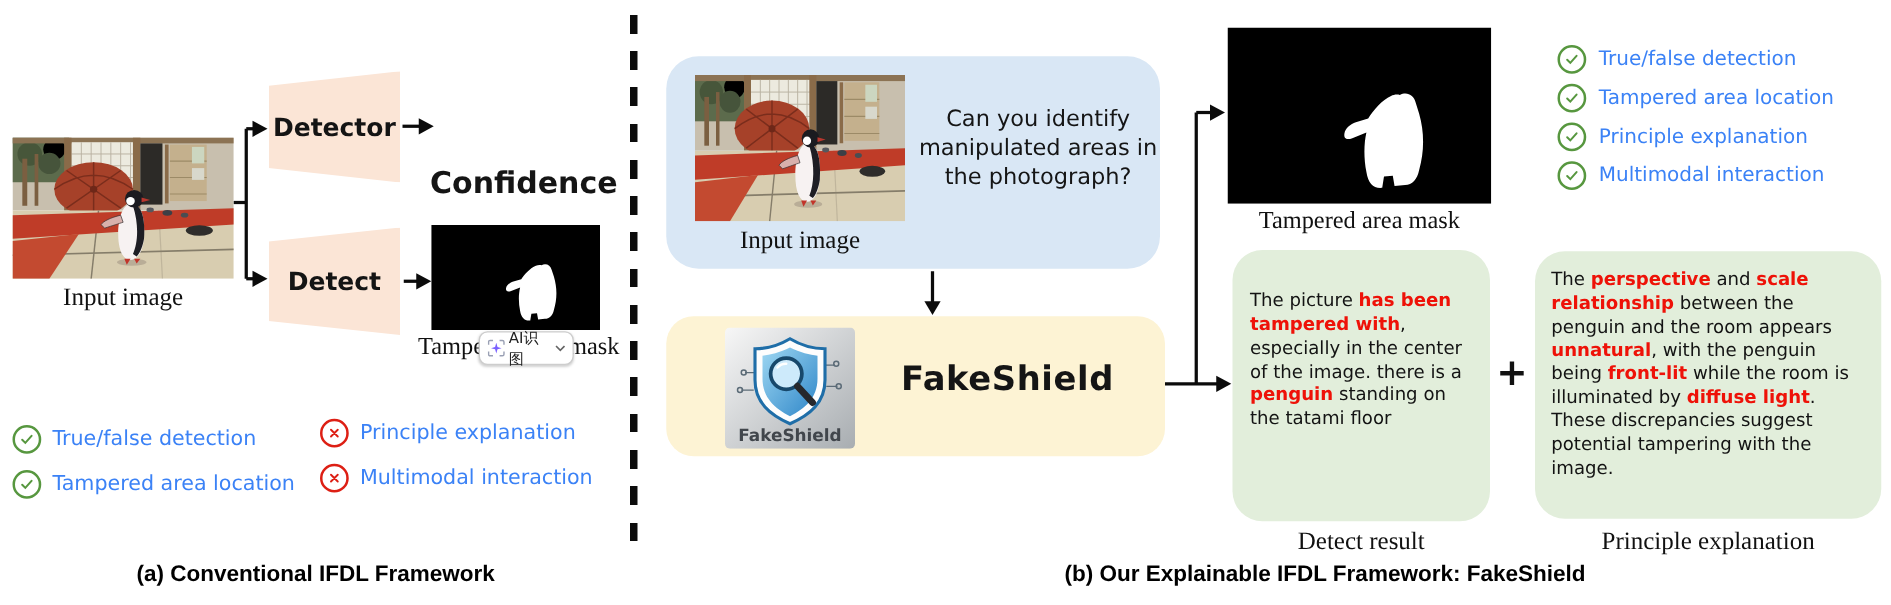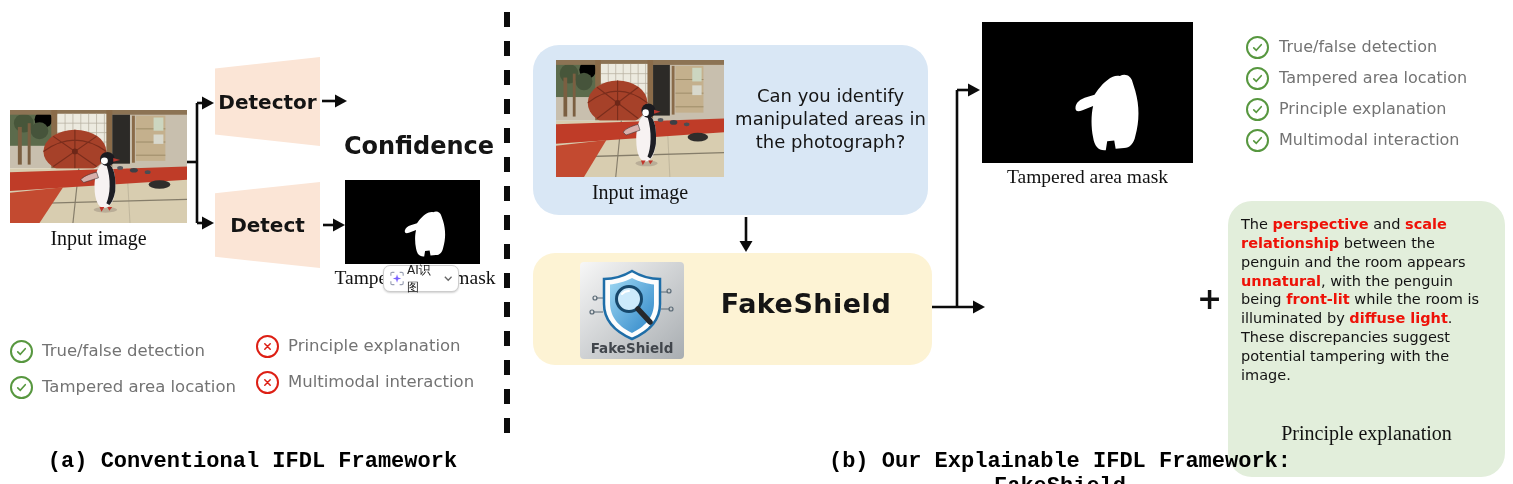--- a/index.html
+++ b/index.html
@@ -2,29 +2,29 @@
 <html><head>
 <meta charset="utf-8">
 <style>
   html,body{margin:0;padding:0;background:#fff;}
   #stage{position:relative;width:1513px;height:484px;background:#ffffff;overflow:hidden;
          font-family:"DejaVu Sans",sans-serif;color:#151515;}
   .abs{position:absolute;}
   .comic{font-family:"DejaVu Sans",sans-serif;}
   .center{text-align:center;}
   .caption{font-family:"Liberation Serif",serif;color:#111;}
-  .figcap{font-family:Liberation Mono, monospace;font-weight:bold;color:#000;font-size:22px;text-align:center;}
+  .figcap{font-family:Liberation Sans, sans-serif;font-weight:bold;color:#000;font-size:18px;text-align:center;}
   .trapezoid{background:#fbe5d6;clip-path:polygon(0 13%,100% 0,100% 100%,0 87%);
              display:flex;align-items:center;justify-content:center;}
   .trapezoid span{font-size:20px;font-weight:600;color:#141414;}
   .roundbox{border-radius:24px;}
   .check-icon,.cross-icon{border-radius:50%;display:flex;align-items:center;justify-content:center;box-sizing:border-box;}
   .check-icon{border:2.6px solid #57973f;}
   .cross-icon{border:2.6px solid #dd1f14;}
-  .cl-label{font-size:16.5px;font-weight:500;color:#737373;white-space:nowrap;}
+  .cl-label{font-size:16.5px;font-weight:500;color:#3b82f6;white-space:nowrap;}
   .richtext{font-size:14.5px;line-height:1.3;font-weight:500;color:#131313;}
   .richtext .hl{color:#ee1208;font-weight:bold;}
   #divider{left:504px;top:12px;width:6px;height:430px;
            background:repeating-linear-gradient(180deg,#0c0c0c 0 15px,transparent 15px 29px);}
   #ai-btn{display:flex;align-items:center;gap:3px;background:#ffffff;border:1px solid #cdcdcd;
           border-radius:7px;box-shadow:0 1px 2px rgba(0,0,0,.18);padding:0 6px;box-sizing:border-box;
           font-size:12px;color:#222;cursor:pointer;}
   svg{display:block;}
 </style>
 </head>
@@ -200,24 +200,28 @@
       </svg>
   </div>
   <div class="abs cl-label" style="left:1279px;top:99px;font-size:16px;">Principle explanation</div>
   <div class="abs check-icon" style="left:1246px;top:129px;width:23px;height:23px;">
     <svg width="15" height="15" viewBox="0 0 24 24">
         <path d="M6 12.5 L10 16.5 L18 7.5" stroke="#57973f" stroke-width="2.6" fill="none" stroke-linecap="round"></path>
       </svg>
   </div>
   <div class="abs cl-label" style="left:1279px;top:130px;font-size:16px;">Multimodal interaction</div>
 
+  <div class="abs roundbox" style="left:986px;top:200px;width:206px;height:217px;background:#e2eedb;border-radius:24px;">
+    <div class="richtext" style="padding:32px 10px 0 14px;"><span>The picture </span><span class="hl">has been tampered with</span><span>, especially in the center of the image. there is a </span><span class="hl">penguin</span><span> standing on the tatami floor</span></div>
+  </div>
+  <div class="abs caption center" style="left:986px;top:422px;width:206px;font-size:20px;">Detect result</div>
 
   <div class="abs comic" style="left:1197px;top:281px;width:30px;font-size:30px;font-weight:800;color:#111;">+</div>
 
-  <div class="abs roundbox" style="left:1228px;top:201px;width:277px;height:276px;background:#e2eedb;border-radius:24px;">
+  <div class="abs roundbox" style="left:1228px;top:201px;width:277px;height:214px;background:#e2eedb;border-radius:24px;">
     <div class="richtext" style="padding:14px 9px 0 13px;"><span>The </span><span class="hl">perspective</span><span> and </span><span class="hl">scale relationship</span><span> between the penguin and the room appears </span><span class="hl">unnatural</span><span>, with the penguin being </span><span class="hl">front-lit</span><span> while the room is illuminated by </span><span class="hl">diffuse light</span><span>. These discrepancies suggest potential tampering with the image.</span></div>
   </div>
   <div class="abs caption center" style="left:1228px;top:422px;width:277px;font-size:20px;">Principle explanation</div>
 
   <div class="abs figcap" style="left:770px;top:449px;width:580px;">(b) Our Explainable IFDL Framework: FakeShield</div>
 
   <svg class="abs" style="left:0;top:0;pointer-events:none;" width="1513" height="484" viewBox="0 0 1513 484">
     <g stroke="#0b0b0b" stroke-width="2.6" fill="none">
       <line x1="187" y1="162" x2="197" y2="162"></line>
       <line x1="197" y1="103" x2="197" y2="223"></line>

